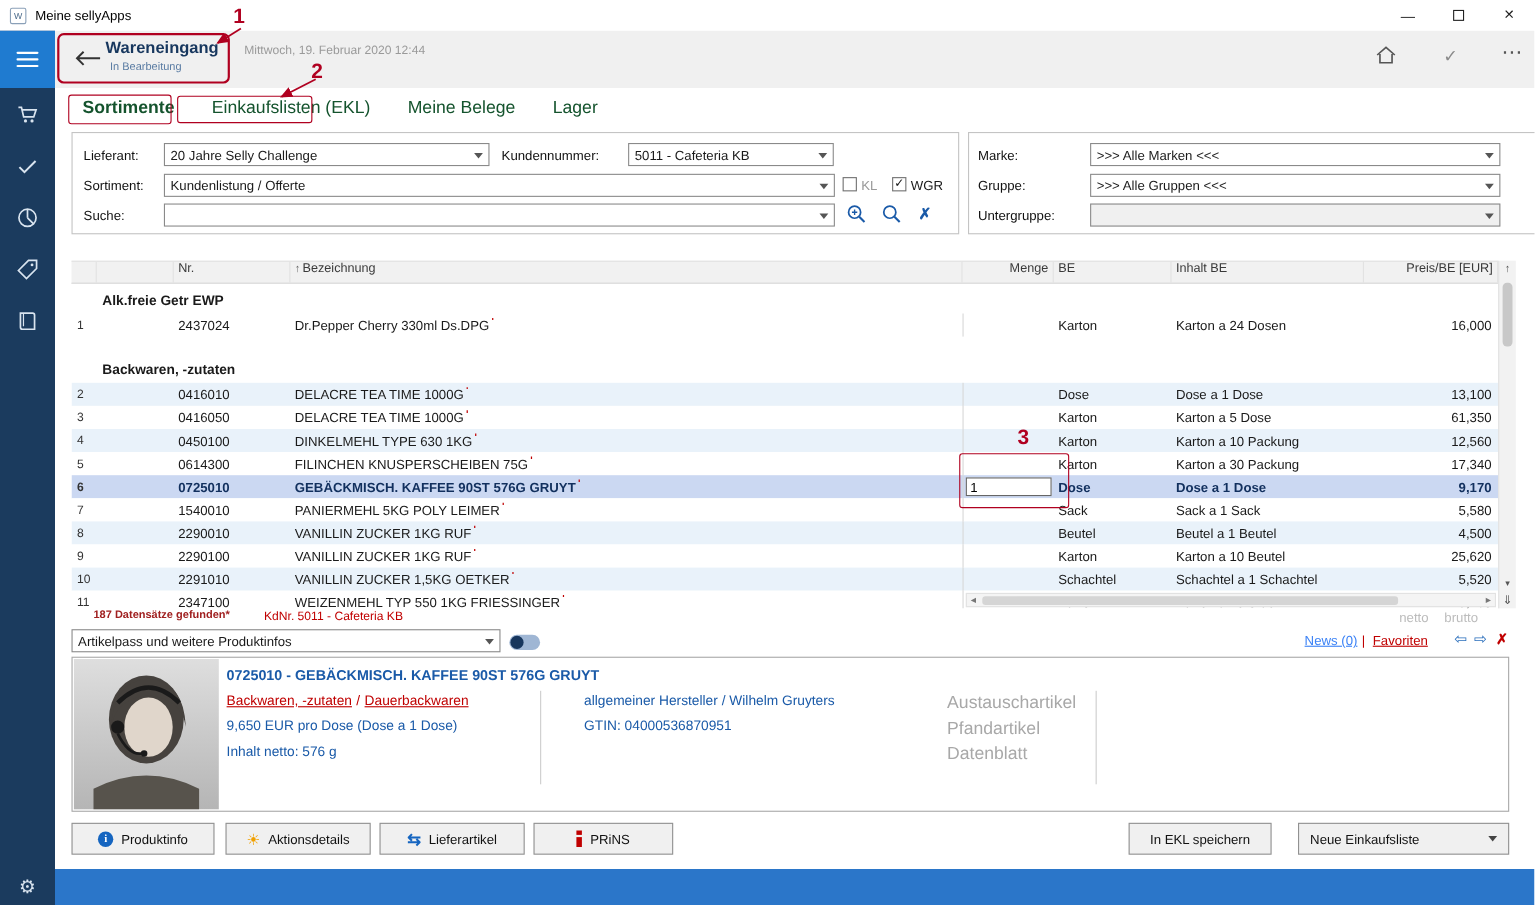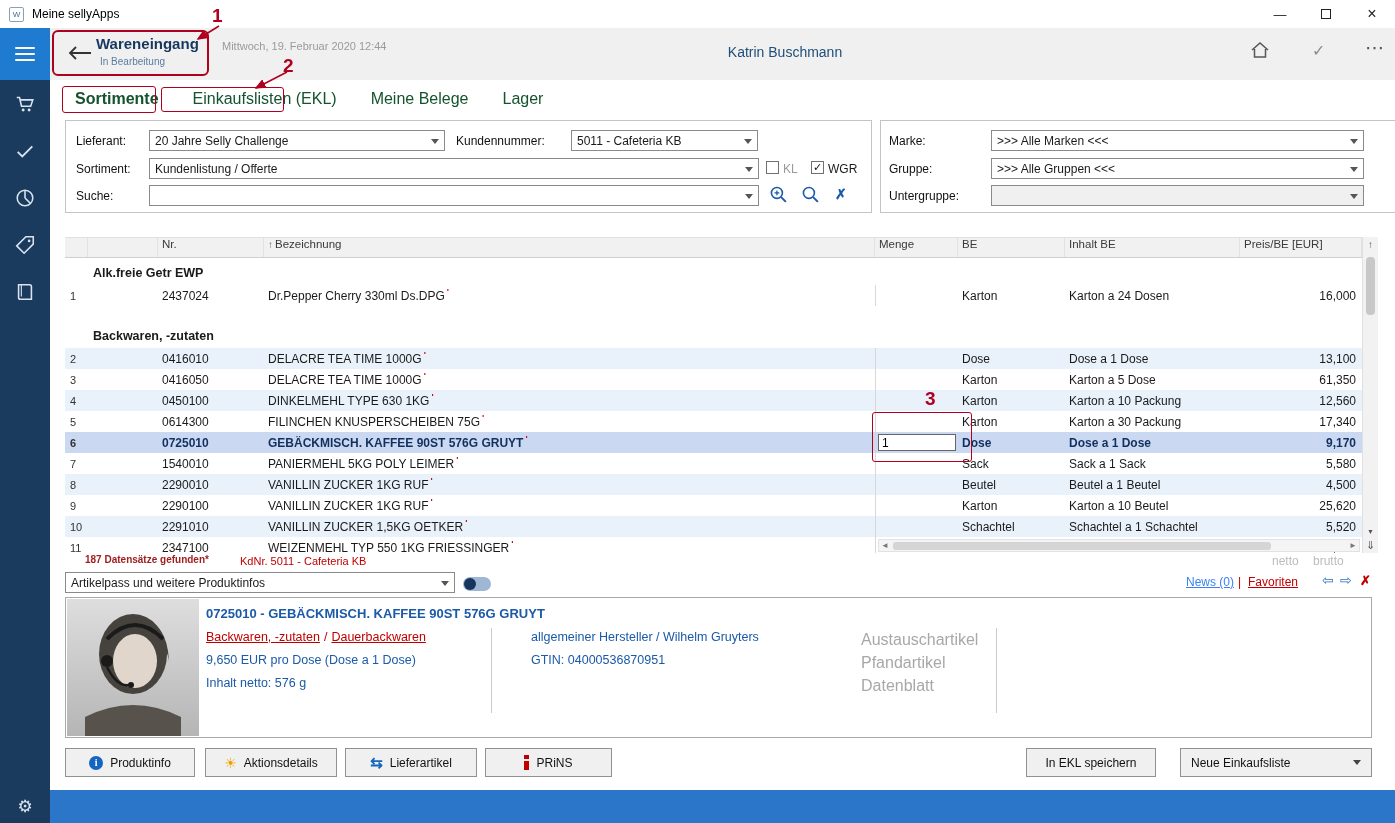--- a/index.html
+++ b/index.html
@@ -50,21 +50,21 @@
   .cb{position:absolute;width:13px;height:13px;border:1px solid #707070;background:#fff;font-size:11px;line-height:11px;text-align:center;color:#111}
   .cblabel{position:absolute;font-size:12px}
   .cblabel.gray{color:#9a9a9a}
   .sicon{position:absolute}
   .clearx{position:absolute;color:#1a5aa8;font-weight:bold;font-size:14px}
 
   
   .grid{position:absolute;left:65px;top:237px;width:1313px;height:316px}
   .ghead{display:grid;grid-template-columns:23px 70px 106px 611px 83px 107px 175px 122px;width:1297px;height:21px;background:#f1f1f1;border-top:1px solid #e0e0e0;border-bottom:1px solid #cfcfcf}
   .gh{font-size:11.5px;color:#3a3a3a;padding:0 4px 0;border-right:1px solid #e2e2e2;overflow:hidden;white-space:nowrap}
-  .gh.r{}
+  .gh.r{text-align:right}
   .sort{color:#666;margin-right:2px;font-size:10px}
   .gbody{width:1297px;height:295px;overflow:hidden;background:#fff}
   .grow{height:27px;display:flex;align-items:flex-end;padding:0 0 5px 28px;font-weight:bold;font-size:12.5px;background:#fff;color:#1a1a1a}
   .grow.tall{height:42px}
   .drow{display:grid;grid-template-columns:23px 70px 106px 611px 83px 107px 175px 122px;height:21px;background:#fff;align-items:center}
   .drow.shade{background:#e9f2fa}
   .drow.sel{background:#cbd8f2;font-weight:bold;color:#12305e}
   .dcell{font-size:12px;padding:0 4px;overflow:hidden;white-space:nowrap}
   .dcell.num{padding-left:5px;font-size:11px;color:#333}
   .dcell.menge{border-left:1px solid #d8d8d8;height:100%;display:flex;align-items:center;justify-content:flex-end;padding-right:2px}
@@ -197,21 +197,20 @@
 
 <div class="header">
   <span class="back">
     <svg width="24" height="14" viewBox="0 0 24 14">
         <path d="M23 7H2M8 1L2 7l6 6" stroke="#333" stroke-width="1.8" fill="none"></path>
       </svg>
   </span>
   <div class="htitle">Wareneingang</div>
   <div class="hsub">In Bearbeitung</div>
   <span class="hdate">Mittwoch, 19. Februar 2020 12:44</span>
-  <span class="huser">Katrin Buschmann</span>
   <span class="hico home">
     <svg width="20" height="18" viewBox="0 0 20 18">
         <path d="M2 9 L10 2 L18 9 M4.5 8 V16 H15.5 V8" stroke="#555" fill="none" stroke-width="1.5"></path>
       </svg>
   </span>
   <span class="hico chk">✓</span>
   <span class="hico dots">⋯</span>
 </div>
 
 <div class="tabsrow">

